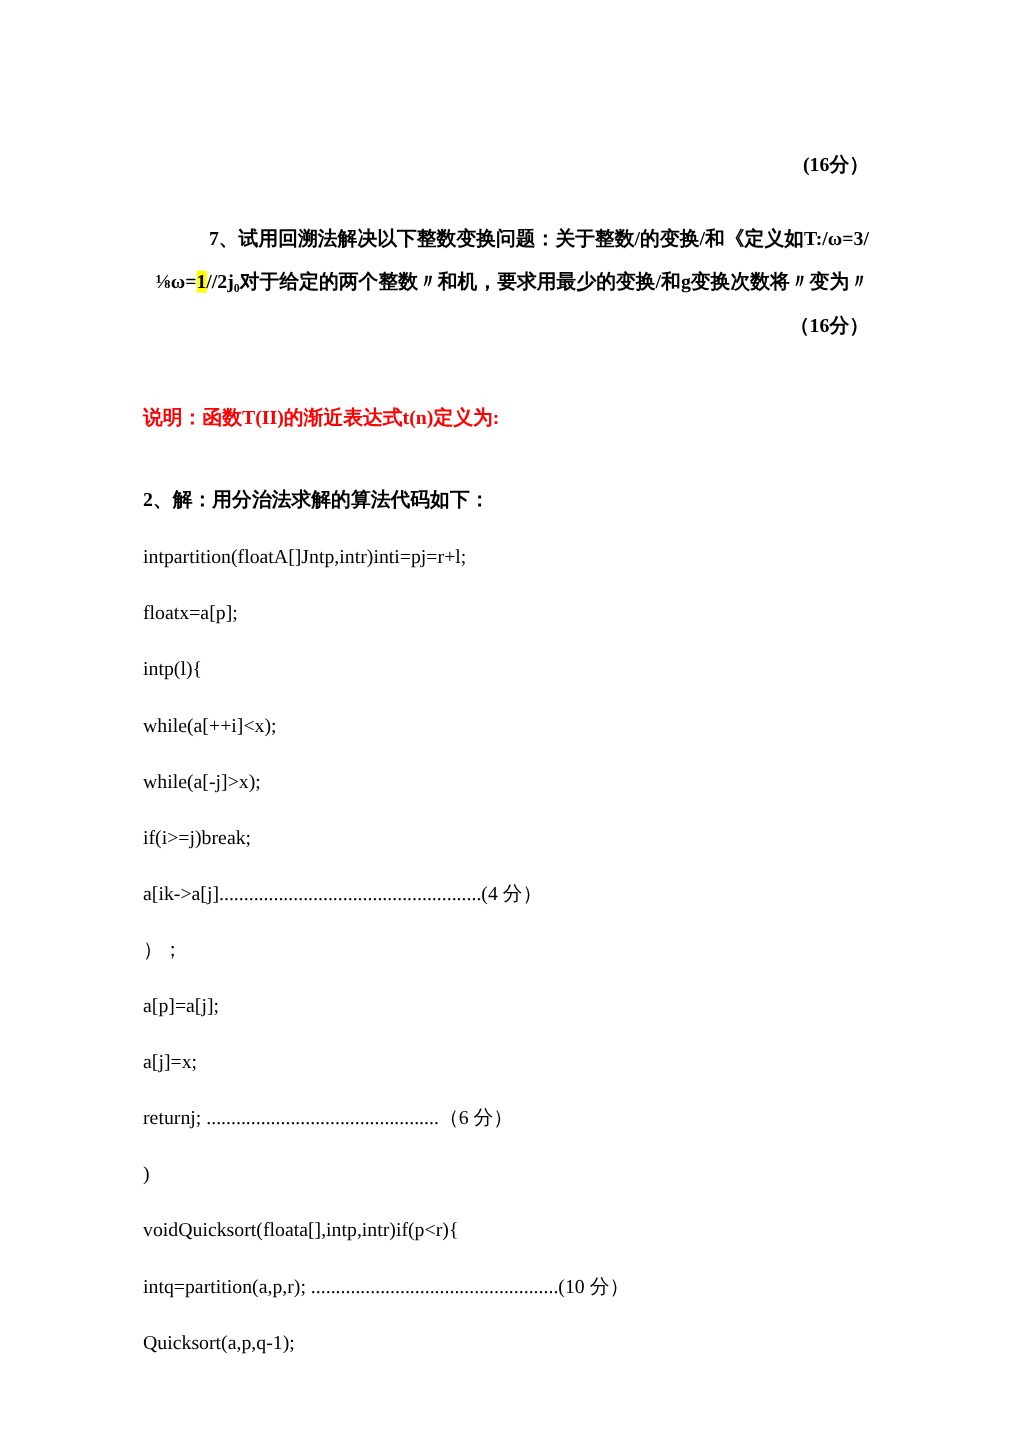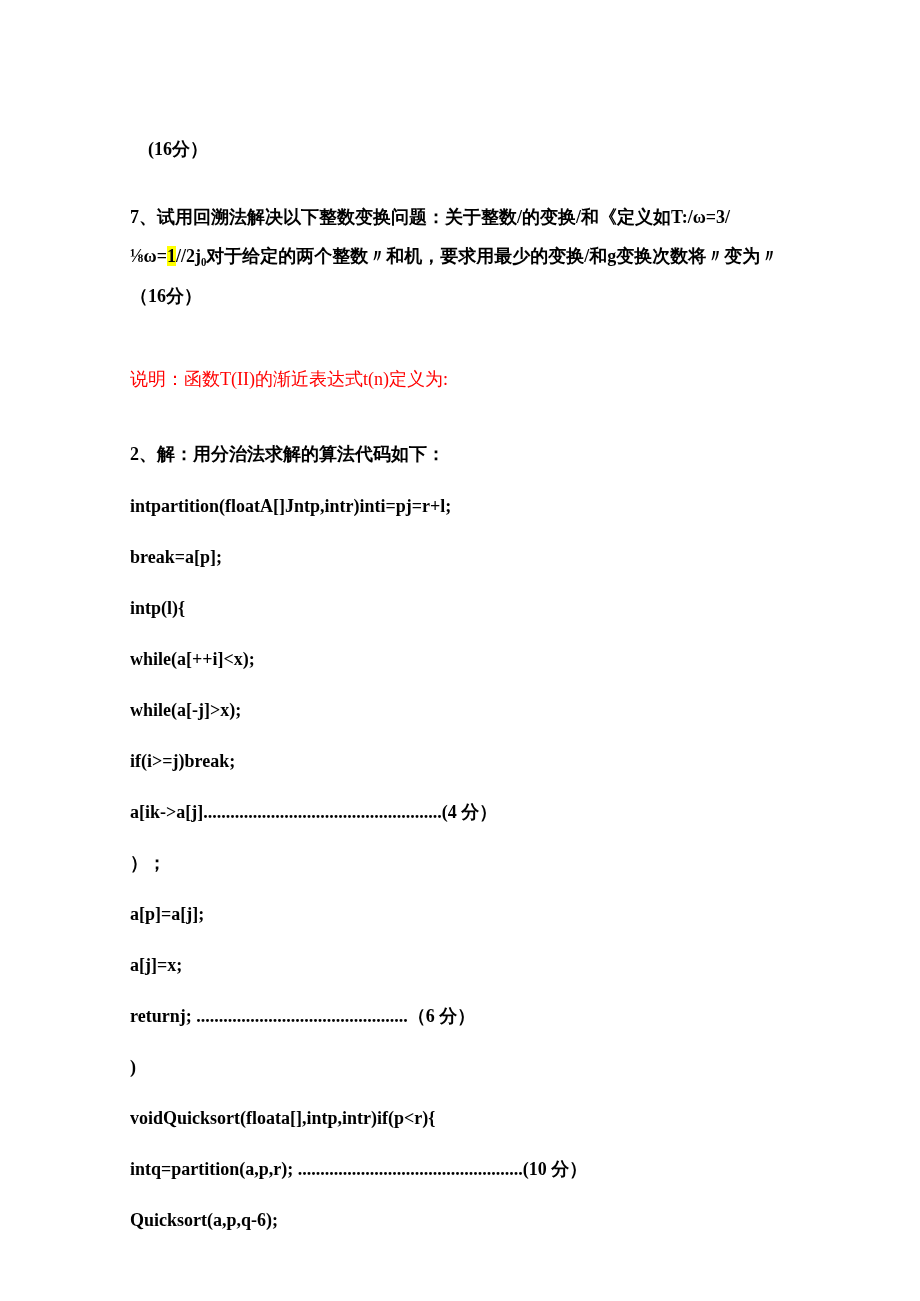--- a/index.html
+++ b/index.html
@@ -14,39 +14,41 @@
     box-sizing: border-box;
     padding: 130px 130px 60px 130px;
     background: #ffffff;
     color: #000000;
     font-size: 18px;
     line-height: 1.6;
   }
   .para {
     margin: 0 0 28px 0;
     line-height: 2.2;
+    text-align: right;
   }
   .para2 {
     margin: 0 0 22px 0;
     line-height: 1.9;
+    font-weight: bold;
   }
   .indent {
     text-indent: 1em;
   }
   .bold {
     font-weight: bold;
   }
   .red {
     color: #ff0000;
   }
   .hl {
     background: #ffff00;
   }
   .code-line {
-    font-weight: bold;
+    font-weight: normal;
     font-family: "Times New Roman", "SimSun", serif;
     margin: 16px 0 24px 0;
     line-height: 1.5;
   }
   .gap {
     height: 18px;
   }
 </style>
 </head>
 <body>
@@ -62,28 +64,28 @@
   <div class="gap"></div>
 
   <p class="para2 red">说明：函数T(II)的渐近表达式t(n)定义为:</p>
 
 
   <div class="gap"></div>
 
   <p class="para2 bold">2、解：用分治法求解的算法代码如下：</p>
 
   <p class="code-line">intpartition(floatA[]Jntp,intr)inti=pj=r+l;</p>
-  <p class="code-line">break=a[p];</p>
+  <p class="code-line">floatx=a[p];</p>
   <p class="code-line">intp(l){</p>
   <p class="code-line">while(a[++i]&lt;x);</p>
   <p class="code-line">while(a[-j]&gt;x);</p>
   <p class="code-line">if(i&gt;=j)break;</p>
   <p class="code-line">a[ik-&gt;a[j].....................................................(4   分）</p>
   <p class="code-line">）；</p>
   <p class="code-line">a[p]=a[j];</p>
   <p class="code-line">a[j]=x;</p>
   <p class="code-line">returnj; ...............................................（6   分）</p>
   <p class="code-line">)</p>
   <p class="code-line">voidQuicksort(floata[],intp,intr)if(p&lt;r){</p>
   <p class="code-line">intq=partition(a,p,r); ..................................................(10   分）</p>
-  <p class="code-line">Quicksort(a,p,q-6);</p>
+  <p class="code-line">Quicksort(a,p,q-1);</p>
 
 </div>
 
 </body></html>

